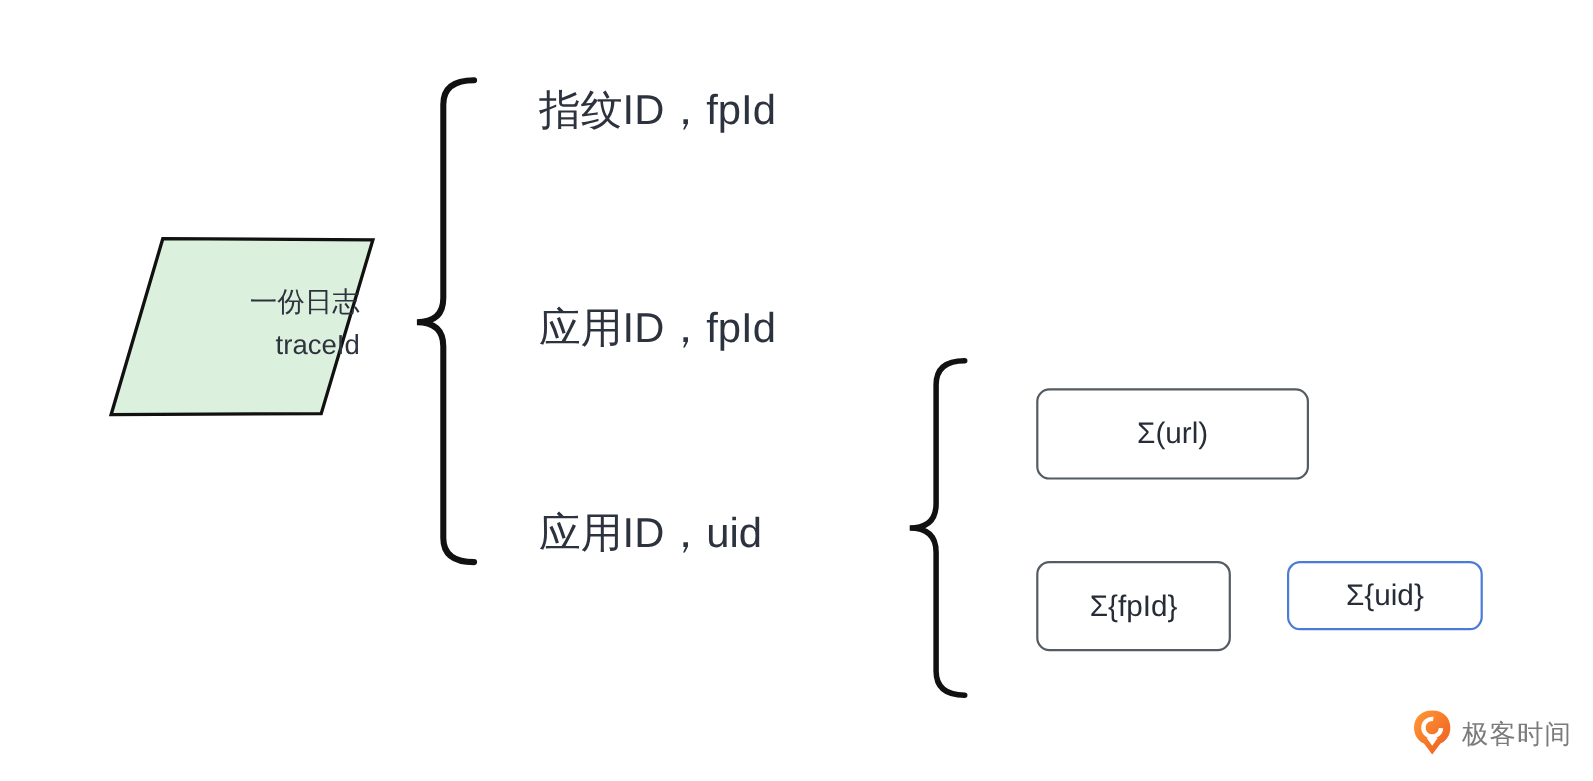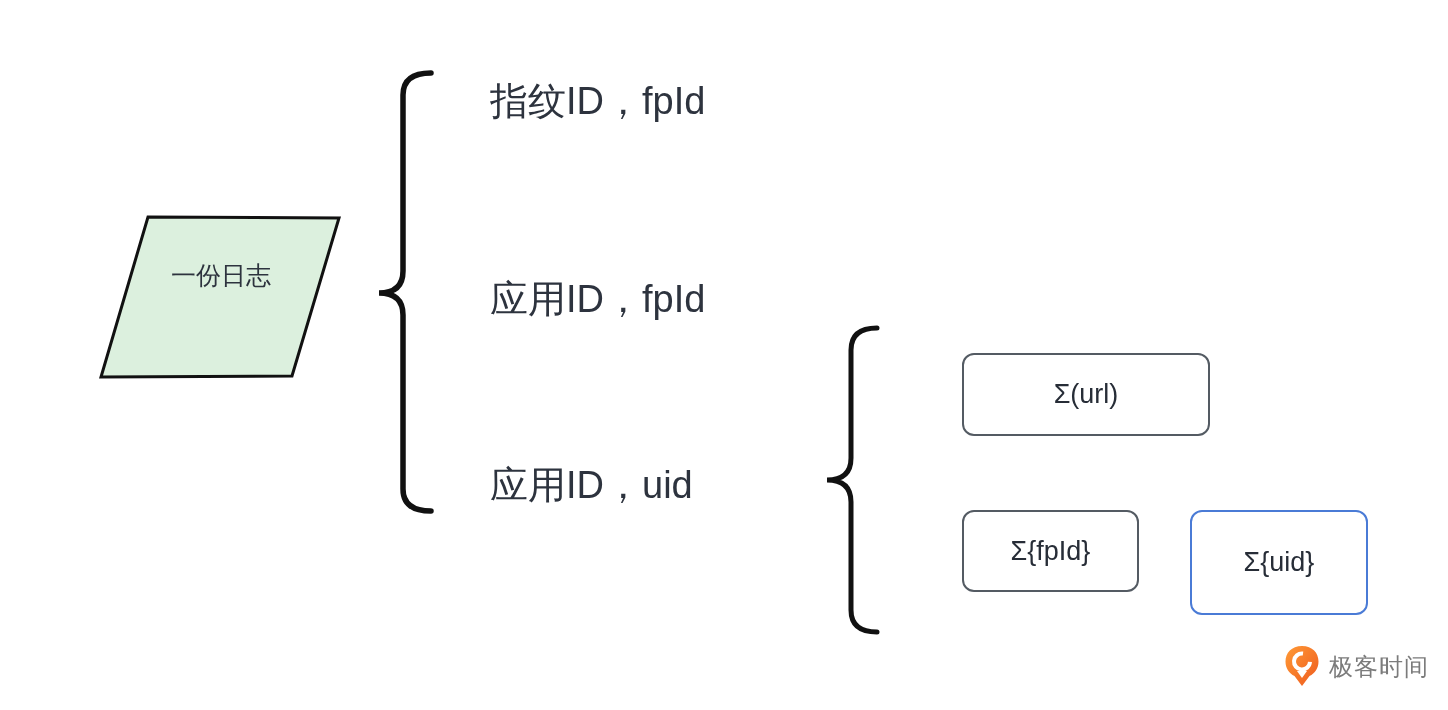--- a/index.html
+++ b/index.html
@@ -18,21 +18,21 @@
     position: absolute;
     left: 0; top: 0;
     width: 1448px; height: 710px;
   }
 
   .source-label {
     position: absolute;
     left: 115px;
     top: 256px;
     width: 212px;
-    text-align: center;
+    text-align: right;
     color: #2d333e;
     font-size: 25px;
     line-height: 39px;
   }
 
   .branch-label {
     position: absolute;
     left: 490px;
     color: #2d333e;
     font-size: 38px;
@@ -47,25 +47,24 @@
     position: absolute;
     display: flex;
     align-items: center;
     justify-content: center;
     border: 2px solid #545b63;
     border-radius: 12px;
     background: #ffffff;
     color: #272d37;
     font-size: 27px;
     white-space: nowrap;
-    margin-left: 20px;
   }
   .box-url  { left: 942px;  top: 353px; width: 248px; height: 83px; }
   .box-fpid { left: 942px;  top: 510px; width: 177px; height: 82px; }
-  .box-uid  { left: 1170px; top: 510px; width: 178px; height: 105px; border-color: #4a7bd6; }
+  .box-uid  { left: 1170px; top: 510px; width: 178px; height: 63px; border-color: #4a7bd6; }
 
   .watermark {
     position: absolute;
     left: 1282px;
     top: 645px;
     display: flex;
     align-items: center;
     gap: 7px;
   }
   .watermark-text {
@@ -84,20 +83,21 @@
 
     <polygon points="148,217 339,218 292,376 101,377" stroke="#111111" stroke-width="3" stroke-linejoin="miter" fill="#dcf0de"></polygon>
 
     <path d="M431,73 Q403,73 403,95 L403,271 Q403,293 379,293 Q403,293 403,315 L403,489 Q403,511 431,511" fill="none" stroke="#111111" stroke-width="5.5" stroke-linecap="round"></path>
 
     <path d="M877,328 Q851,328 851,350 L851,458 Q851,480 827,480 Q851,480 851,502 L851,610 Q851,632 877,632" fill="none" stroke="#111111" stroke-width="5" stroke-linecap="round"></path>
   </svg>
 
   <div class="source-label">
     <div>一份日志</div>
+    <div>traceId</div>
   </div>
 
   <div class="branch-label branch-fpid">指纹ID，fpId</div>
   <div class="branch-label branch-appid">应用ID，fpId</div>
   <div class="branch-label branch-uid">应用ID，uid</div>
 
   <div class="leaf-box box-url">
     <span>Σ(url)</span>
   </div>
   <div class="leaf-box box-fpid">

